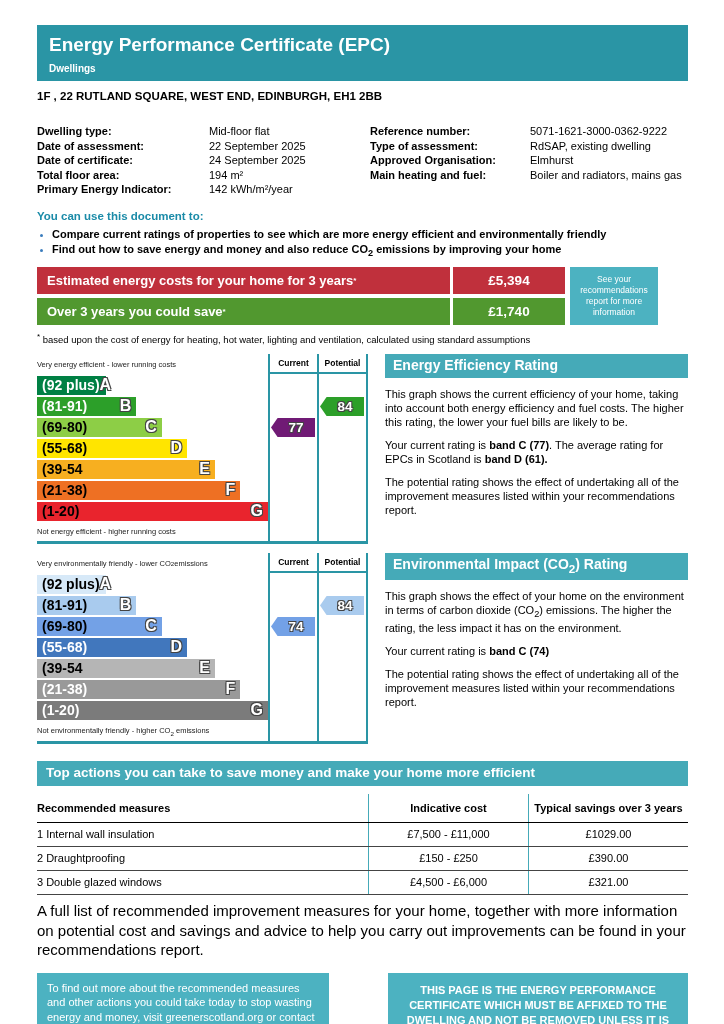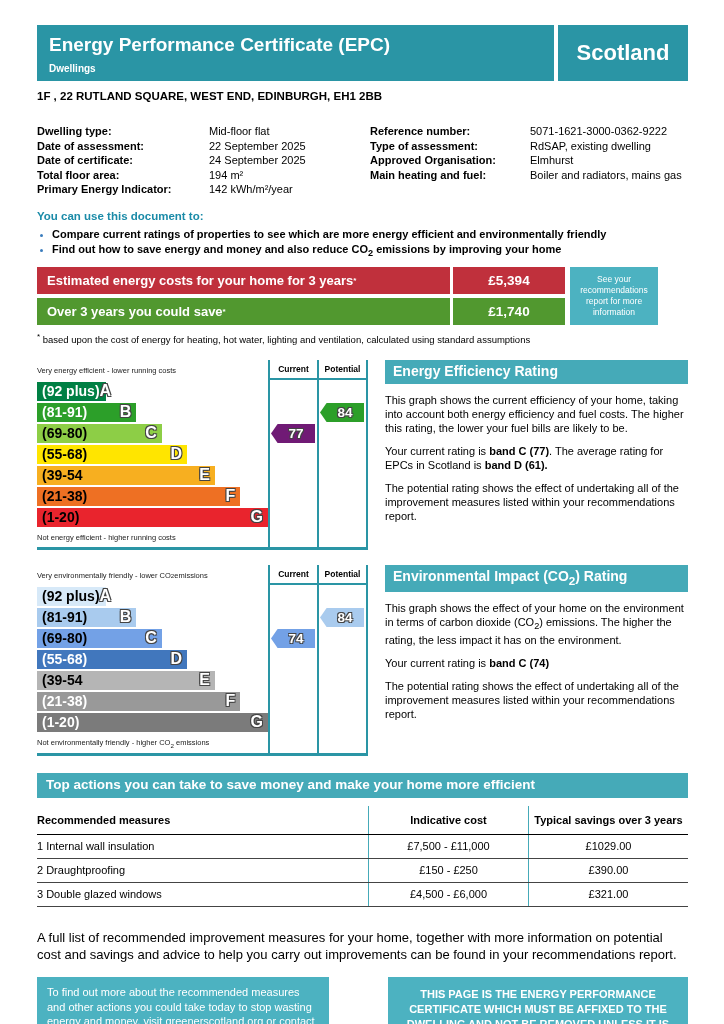--- a/index.html
+++ b/index.html
@@ -34,21 +34,21 @@
   .banner-rows { flex:1; display:flex; flex-direction:column; gap:4px; }
   .banner-row { display:flex; gap:3px; height:27px; }
   .banner-label { flex:1; color:#ffffff; font-weight:bold; font-size:13px; display:flex; align-items:center; padding-left:10px; }
   .banner-label sup { font-size:8px; }
   .banner-value { width:112px; color:#fff; font-weight:bold; font-size:13.5px; display:flex; align-items:center; justify-content:center; }
   .banner-aside { width:82px; background:var(--teal-light); color:#fff; font-size:8.5px; text-align:center;
                   display:flex; align-items:center; justify-content:center; padding:2px 3px; line-height:1.3; }
   .footnote { margin-top:7px; font-size:9.5px; }
 
   
-  .chart-row { display:flex; margin-top:15px; gap:17px; }
+  .chart-row { display:flex; margin-top:9px; gap:17px; }
   .chart { width:331px; box-sizing:border-box; display:flex; border-bottom:3px solid var(--teal-dark);
            border-right:2px solid var(--teal-dark); }
   .ch-left { flex:1; display:flex; flex-direction:column; }
   .ch-top-label { height:22px; font-size:7.5px; color:#222; display:flex; align-items:center; box-sizing:border-box; }
   .ch-band-row { height:19px; margin-bottom:2px; }
   .ch-bar { height:19px; display:flex; align-items:center; justify-content:space-between;
             padding:0 5px; box-sizing:border-box; }
   .ch-range { font-size:14px; font-weight:bold; white-space:nowrap; }
   .ch-letter { font-size:16px; font-weight:bold; color:#fff; line-height:1;
                text-shadow:-1px -1px 0 #444, 1px -1px 0 #444, -1px 1px 0 #444, 1px 1px 0 #444; }
@@ -70,39 +70,38 @@
   
   .actions-header { margin-top:17px; background:var(--teal-mid); color:#fff; font-weight:bold;
                     font-size:13.5px; padding:4px 0 6px 9px; }
   .actions-table { margin-top:8px; font-size:11px; }
   .at-row { display:grid; grid-template-columns:1fr 160px 160px; border-bottom:1px solid #444; }
   .at-head { font-weight:bold; border-bottom:1px solid #000; }
   .at-head > div { padding:8px 0; }
   .at-cell { padding:5px 0 6px; }
   .at-row > .c { text-align:center; border-left:1px solid var(--teal-mid); }
 
-  .note { margin-top:23px; font-size:13px; line-height:1.3; }
+  .note { margin-top:6px; font-size:15px; line-height:1.3; }
 
   
   .footer-boxes { margin-top:13px; display:flex; justify-content:space-between; }
   .fb-left  { width:272px; background:var(--teal-light); color:#fff; font-size:11px; line-height:1.3; padding:8px 10px; }
   .fb-right { width:276px; background:var(--teal-light); color:#fff; font-size:11px; font-weight:bold;
               text-align:center; line-height:1.35; padding:10px 12px; }
 </style>
 </head>
 <body>
 
 <div class="page">
 
   <div class="header-row">
     <div class="header-main">
       <div class="header-title">Energy Performance Certificate (EPC)</div>
       <div class="header-sub">Dwellings</div>
     </div>
-    <div class="header-region">Scotland</div>
   </div>
 
   <div class="address">1F , 22 RUTLAND SQUARE, WEST END, EDINBURGH, EH1 2BB</div>
 
   <div class="details">
     <div class="details-grid dg-left">
         <div class="dt-label">Dwelling type:</div>
         <div class="dt-value">Mid-floor flat</div>
         <div class="dt-label">Date of assessment:</div>
         <div class="dt-value">22 September 2025</div>

